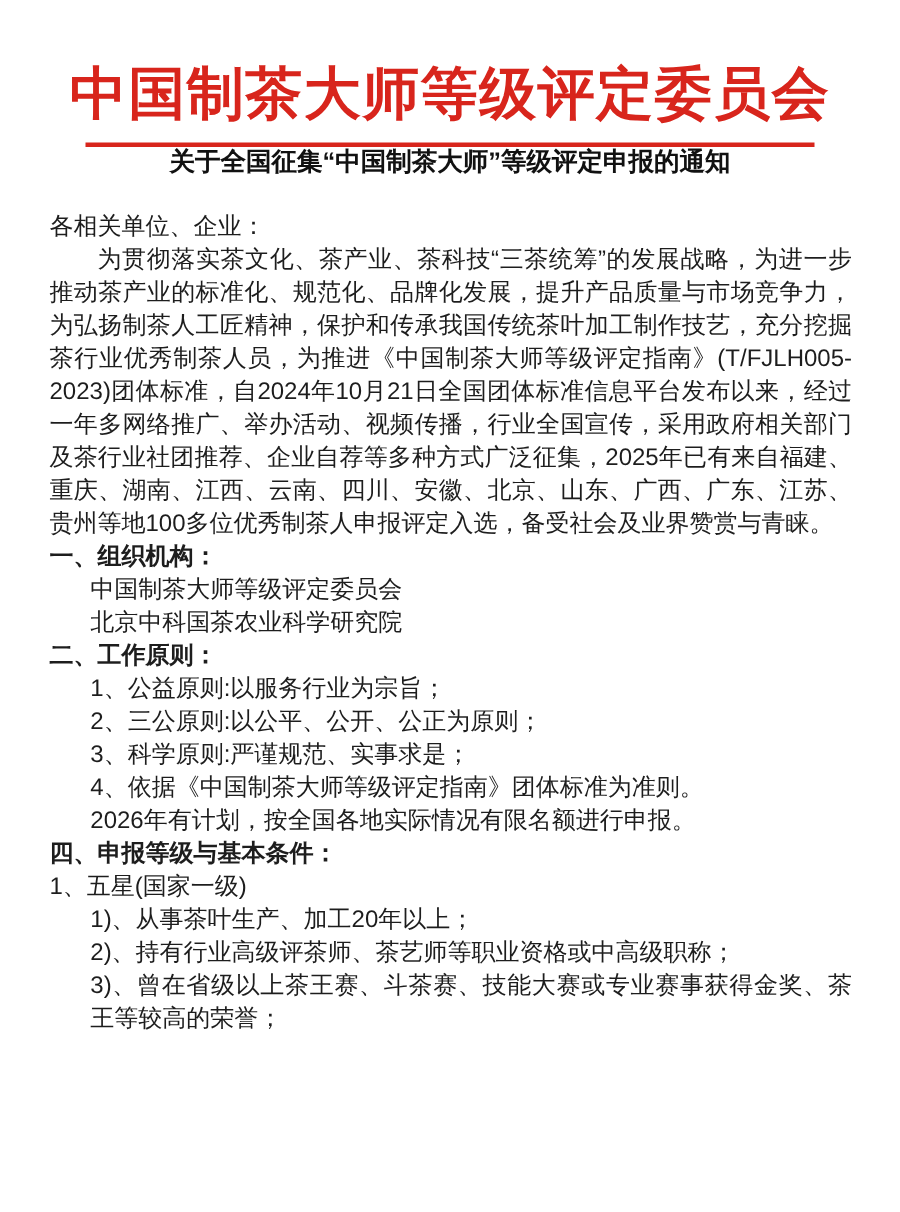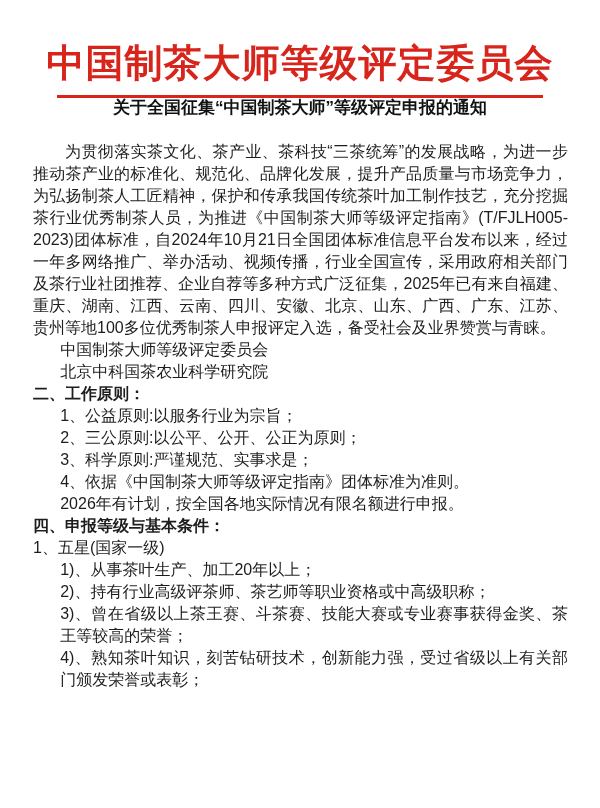--- a/index.html
+++ b/index.html
@@ -75,36 +75,37 @@
 <div class="page">
 
   <h1 class="doc-title">中国制茶大师等级评定委员会</h1>
 
   <div class="title-divider"></div>
 
   <h2 class="doc-subtitle">关于全国征集“中国制茶大师”等级评定申报的通知</h2>
 
   <div class="content">
 
+    <p class="salutation">各相关单位、企业：</p>
 
     <p class="para">为贯彻落实茶文化、茶产业、茶科技“三茶统筹”的发展战略，为进一步推动茶产业的标准化、规范化、品牌化发展，提升产品质量与市场竞争力，为弘扬制茶人工匠精神，保护和传承我国传统茶叶加工制作技艺，充分挖掘茶行业优秀制茶人员，为推进《中国制茶大师等级评定指南》(T/FJLH005-2023)团体标准，自2024年10月21日全国团体标准信息平台发布以来，经过一年多网络推广、举办活动、视频传播，行业全国宣传，采用政府相关部门及茶行业社团推荐、企业自荐等多种方式广泛征集，2025年已有来自福建、重庆、湖南、江西、云南、四川、安徽、北京、山东、广西、广东、江苏、贵州等地100多位优秀制茶人申报评定入选，备受社会及业界赞赏与青睐。</p>
 
 
+    <p class="sec-heading">一、组织机构：</p>
     <p class="sec-item">中国制茶大师等级评定委员会</p>
     <p class="sec-item">北京中科国茶农业科学研究院</p>
 
     <p class="sec-heading">二、工作原则：</p>
     <p class="sec-item">1、公益原则:以服务行业为宗旨；</p>
     <p class="sec-item">2、三公原则:以公平、公开、公正为原则；</p>
     <p class="sec-item">3、科学原则:严谨规范、实事求是；</p>
     <p class="sec-item">4、依据《中国制茶大师等级评定指南》团体标准为准则。</p>
 
     <p class="sec-item">2026年有计划，按全国各地实际情况有限名额进行申报。</p>
 
     <p class="sec-heading">四、申报等级与基本条件：</p>
     <p class="sec-subheading">1、五星(国家一级)</p>
     <p class="sec-item">1)、从事茶叶生产、加工20年以上；</p>
     <p class="sec-item">2)、持有行业高级评茶师、茶艺师等职业资格或中高级职称；</p>
     <p class="sec-item">3)、曾在省级以上茶王赛、斗茶赛、技能大赛或专业赛事获得金奖、茶王等较高的荣誉；</p>
-    <p class="sec-item">4)、熟知茶叶知识，刻苦钻研技术，创新能力强，受过省级以上有关部门颁发荣誉或表彰；</p>
 
   </div>
 </div>
 
 </body></html>

